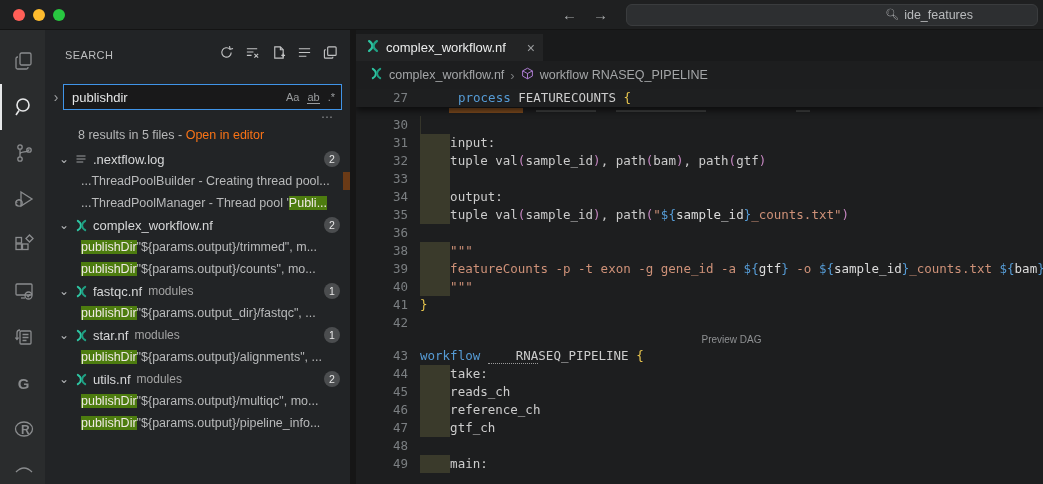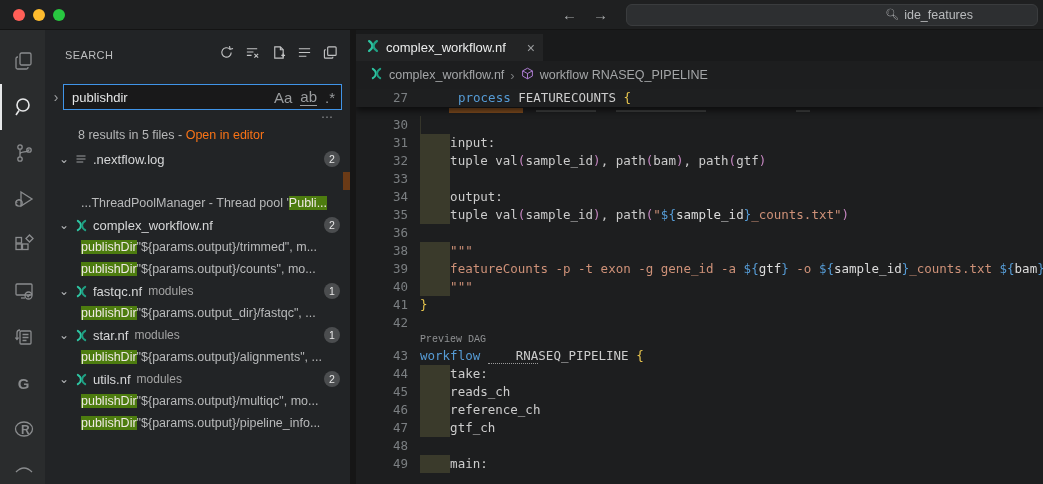--- a/index.html
+++ b/index.html
@@ -37,21 +37,21 @@
   .sb-header { display:flex; align-items:center; padding:15px 12px 6px 20px; }
   .sb-title { font-size:11px; letter-spacing:.4px; color:#bdbebf; }
   .sb-actions { margin-left:auto; display:flex; gap:11px; color:#c3c4c5; }
   .sb-actions svg { stroke:currentColor; fill:none; stroke-width:1.2; }
   .searchrow { display:flex; align-items:center; margin:14px 8px 0 4px; }
   .twisty { width:14px; color:#9fa1a3; font-size:14px; text-align:center; }
   .searchbox { flex:1; height:26px; background:#19191a; border:1px solid #4094e8;
                display:flex; align-items:center; padding:0 6px 0 8px; }
   .searchbox input { flex:1; background:transparent; border:none; outline:none;
                      color:#e4e5e6; font-size:13px; font-family:"Liberation Sans",sans-serif; }
-  .sb-toggles { display:flex; gap:8px; color:#9a9c9e; font-size:15px; align-items:center; }
+  .sb-toggles { display:flex; gap:8px; color:#9a9c9e; font-size:11px; align-items:center; }
   .sb-toggles .u { border-bottom:1px solid #9a9c9e; }
   .detailrow { text-align:right; padding:1px 16px 0 0; color:#8b8d8f; font-size:12px;
                height:15px; line-height:13px; letter-spacing:1px; }
   .summary { padding:3px 0 0 33px; font-size:12.5px; color:#b6b7b8; height:21px; }
   .summary a { color:#f97316; text-decoration:none; }
   .results { margin-top:2px; }
   .row { height:22px; display:flex; align-items:center; white-space:nowrap; overflow:hidden;
          font-size:12.5px; color:#b9babb; position:relative; }
   .row.file { padding-left:14px; color:#d6d7d8; font-size:13px; }
   .row.match { padding-left:36px; }
@@ -78,21 +78,21 @@
   .breadcrumbs .sep { color:#7a7c7e; font-size:13px; }
 
   .codearea { position:relative; flex:1; overflow:hidden;
               font-family:"DejaVu Sans Mono","Liberation Mono",monospace; font-size:12.5px; }
   .cline { height:18px; line-height:18px; display:flex; position:relative; white-space:pre; }
   .gut { width:52px; text-align:right; color:#7b7f82; flex:none; }
   .ltext { padding-left:12px; position:relative; z-index:1; }
   .band { position:absolute; left:64px; top:0; bottom:0; width:30px; background:#3a3a2b; z-index:0; }
   .iguide { position:absolute; left:64px; top:0; bottom:0; width:1px; background:#35352a; }
   .codelens { height:15px; line-height:15px; padding-left:64px; color:#8f9193; font-size:10px;
-              font-family:Liberation Mono, monospace; }
+              font-family:Liberation Sans, sans-serif;text-align:center; }
   .sticky { position:absolute; top:0; left:0; right:0; height:18px; background:#1e1f20; z-index:3;
             box-shadow:0 4px 6px rgba(0,0,0,.55); }
   .sliver { position:absolute; top:18px; left:0; right:0; height:9px; z-index:2; overflow:hidden; }
   .sliver .orange { position:absolute; left:93px; top:1px; width:74px; height:5px; background:#7c4a1e; }
   .sliver .dash { position:absolute; top:3px; height:2px; background:#3d3e3f; }
   .lines { padding-top:27px; }
 
   .tk-kw { color:#569cd6; }
   .tk-fg { color:#cccccc; }
   .tk-fgu { color:#cccccc; border-bottom:1px dotted #9a9a9a;padding-left:28px; }
@@ -237,20 +237,21 @@
             <span class="tw">⌄</span>
             <span class="ficon">
               <svg width="12" height="12" viewBox="0 0 16 16" stroke="#9a9c9e" stroke-width="1.4">
                 <path d="M2 4 h12 M2 8 h12 M2 12 h9"></path>
               </svg>
             </span>
             <span class="fname">.nextflow.log</span>
             <span class="badge">2</span>
           </div>
           <div class="row match">
+            <span>...ThreadPoolBuilder - Creating thread pool...</span>
             <span class="tailchip"></span>
           </div>
           <div class="row match">
             <span>...ThreadPoolManager - Thread pool '</span>
             <span class="hl">Publi...</span>
           </div>
           <div class="row file">
             <span class="tw">⌄</span>
             <span class="ficon">
               <svg width="13" height="13" viewBox="0 0 14 14" fill="none" stroke-linecap="round">

